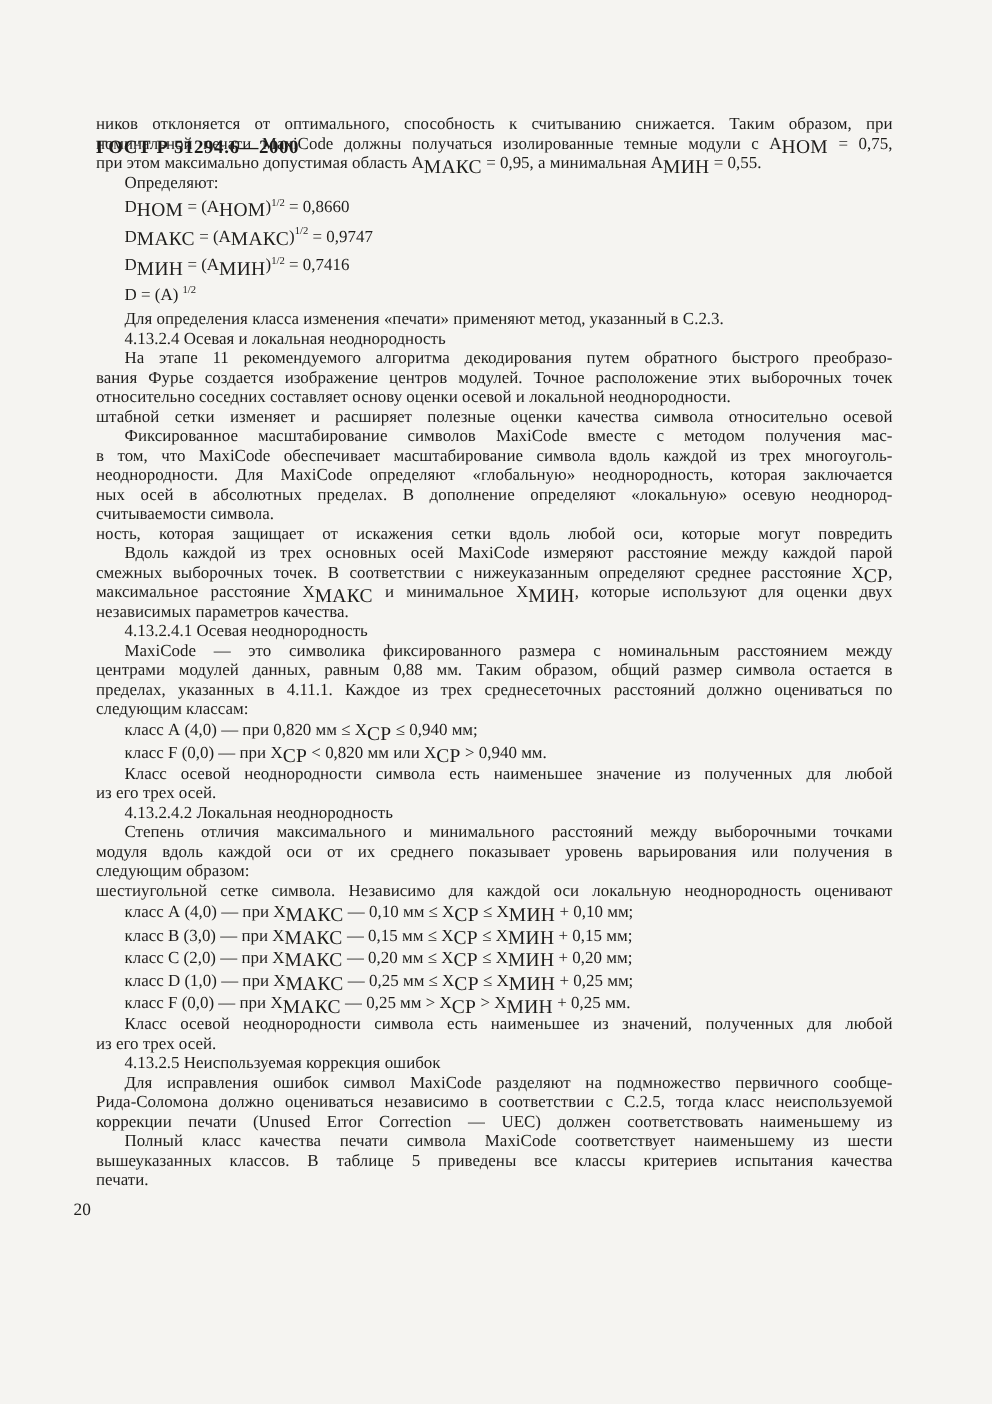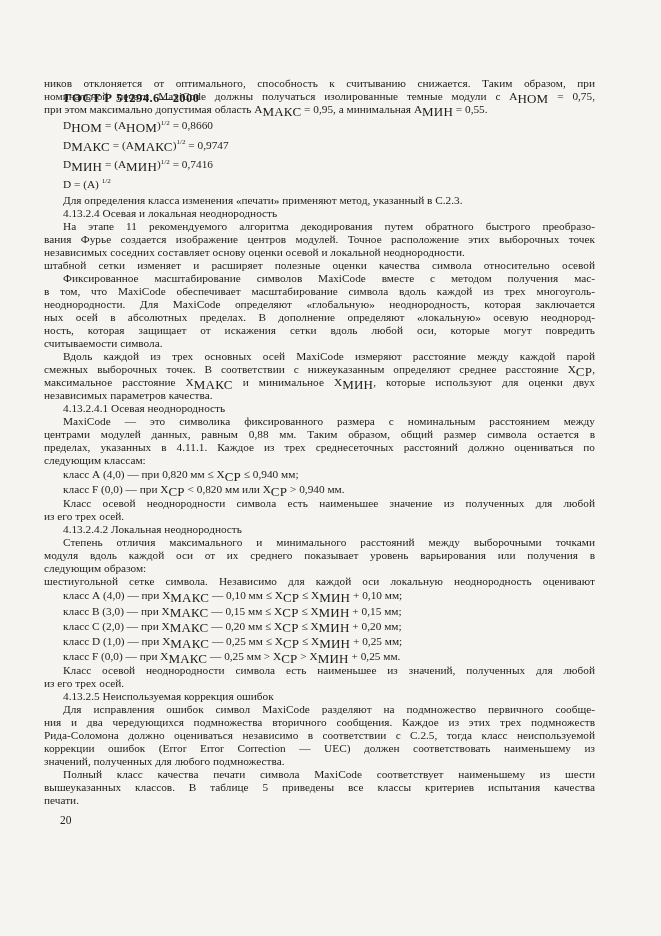--- a/index.html
+++ b/index.html
@@ -23,70 +23,72 @@
   }
   .bodytext {
     position:absolute; left:44px; top:77px; width:551px;
     font-size:11.3px;
   }
   .ln {
     line-height:13px;
     height:13px;
     white-space:nowrap;
     overflow:visible;
+    margin-left:20px;
   }
   .ln.j {
     white-space:normal;
     text-align:justify;
     text-align-last:justify;
     text-justify:inter-word;
   }
   .ln.i { text-indent:19px; }
   .ln.f { line-height:19.5px; height:19.5px; }
   .ln.c { line-height:15.2px; height:15.2px; }
   .ln sub {
     font-size:13px; line-height:0;
     vertical-align:baseline; position:relative; top:2.6px;
     letter-spacing:0.2px;
   }
   .ln sup {
     font-size:7.1px; line-height:0;
     vertical-align:baseline; position:relative; top:-4.2px;
   }
   .pagenum {
-    margin-top:7px; margin-left:16px;
+    margin-top:7px; margin-left:5px;
     font-size:11.5px;
   }
 </style>
 </head>
 <body>
 
 <div class="page">
   <div class="hdr">ГОСТ Р 51294.6—2000</div>
   <div class="bodytext">
     <div id="lines">
         <div class="ln j">ников отклоняется от оптимального, способность к считыванию снижается. Таким образом, при</div>
         <div class="ln j">номинальной печати MaxiCode должны получаться изолированные темные модули с A<sub>НОМ</sub> = 0,75,</div>
         <div class="ln">при этом максимально допустимая область A<sub>МАКС</sub> = 0,95, а минимальная A<sub>МИН</sub> = 0,55.</div>
+        <div class="ln i">Определяют:</div>
         <div class="ln i f">D<sub>НОМ</sub> = (A<sub>НОМ</sub>)<sup>1/2</sup> = 0,8660</div>
         <div class="ln i f">D<sub>МАКС</sub> = (A<sub>МАКС</sub>)<sup>1/2</sup> = 0,9747</div>
         <div class="ln i f">D<sub>МИН</sub> = (A<sub>МИН</sub>)<sup>1/2</sup> = 0,7416</div>
         <div class="ln i f">D = (A) <sup>1/2</sup></div>
         <div class="ln i">Для определения класса изменения «печати» применяют метод, указанный в С.2.3.</div>
         <div class="ln i">4.13.2.4 Осевая и локальная неоднородность</div>
         <div class="ln j i">На этапе 11 рекомендуемого алгоритма декодирования путем обратного быстрого преобразо-</div>
         <div class="ln j">вания Фурье создается изображение центров модулей. Точное расположение этих выборочных точек</div>
-        <div class="ln">независимых соседних составляет основу оценки осевой и локальной неоднородности.</div>
+        <div class="ln">относительно соседних составляет основу оценки осевой и локальной неоднородности.</div>
         <div class="ln j">штабной сетки изменяет и расширяет полезные оценки качества символа относительно осевой</div>
         <div class="ln j i">Фиксированное масштабирование символов MaxiCode вместе с методом получения мас-</div>
         <div class="ln j">в том, что MaxiCode обеспечивает масштабирование символа вдоль каждой из трех многоуголь-</div>
         <div class="ln j">неоднородности. Для MaxiCode определяют «глобальную» неоднородность, которая заключается</div>
         <div class="ln j">ных осей в абсолютных пределах. В дополнение определяют «локальную» осевую неоднород-</div>
+        <div class="ln">считываемости символа.</div>
         <div class="ln j">ность, которая защищает от искажения сетки вдоль любой оси, которые могут повредить</div>
-        <div class="ln">считываемости символа.</div>
         <div class="ln j i">Вдоль каждой из трех основных осей MaxiCode измеряют расстояние между каждой парой</div>
         <div class="ln j">смежных выборочных точек. В соответствии с нижеуказанным определяют среднее расстояние X<sub>СР</sub>,</div>
         <div class="ln j">максимальное расстояние X<sub>МАКС</sub> и минимальное X<sub>МИН</sub>, которые используют для оценки двух</div>
         <div class="ln">независимых параметров качества.</div>
         <div class="ln i">4.13.2.4.1 Осевая неоднородность</div>
         <div class="ln j i">MaxiCode — это символика фиксированного размера с номинальным расстоянием между</div>
         <div class="ln j">центрами модулей данных, равным 0,88 мм. Таким образом, общий размер символа остается в</div>
         <div class="ln j">пределах, указанных в 4.11.1. Каждое из трех среднесеточных расстояний должно оцениваться по</div>
         <div class="ln">следующим классам:</div>
         <div class="ln i c">класс А (4,0) — при 0,820 мм ≤ X<sub>СР</sub> ≤ 0,940 мм;</div>
@@ -100,23 +102,21 @@
         <div class="ln j">шестиугольной сетке символа. Независимо для каждой оси локальную неоднородность оценивают</div>
         <div class="ln i c">класс А (4,0) — при X<sub>МАКС</sub> — 0,10 мм ≤ X<sub>СР</sub> ≤ X<sub>МИН</sub> + 0,10 мм;</div>
         <div class="ln i c">класс B (3,0) — при X<sub>МАКС</sub> — 0,15 мм ≤ X<sub>СР</sub> ≤ X<sub>МИН</sub> + 0,15 мм;</div>
         <div class="ln i c">класс C (2,0) — при X<sub>МАКС</sub> — 0,20 мм ≤ X<sub>СР</sub> ≤ X<sub>МИН</sub> + 0,20 мм;</div>
         <div class="ln i c">класс D (1,0) — при X<sub>МАКС</sub> — 0,25 мм ≤ X<sub>СР</sub> ≤ X<sub>МИН</sub> + 0,25 мм;</div>
         <div class="ln i c">класс F (0,0) — при X<sub>МАКС</sub> — 0,25 мм &gt; X<sub>СР</sub> &gt; X<sub>МИН</sub> + 0,25 мм.</div>
         <div class="ln j i">Класс осевой неоднородности символа есть наименьшее из значений, полученных для любой</div>
         <div class="ln">из его трех осей.</div>
         <div class="ln i">4.13.2.5 Неиспользуемая коррекция ошибок</div>
         <div class="ln j i">Для исправления ошибок символ MaxiCode разделяют на подмножество первичного сообще-</div>
-        <div class="ln j">ния и два чередующихся подмножества вторичного сообщения. Каждое из этих трех подмножеств</div>
         <div class="ln j">Рида-Соломона должно оцениваться независимо в соответствии с С.2.5, тогда класс неиспользуемой</div>
-        <div class="ln j">коррекции ошибок (Error Error Correction — UEC) должен соответствовать наименьшему из</div>
-        <div class="ln">значений, полученных для любого подмножества.</div>
+        <div class="ln j">коррекции печати (Unused Error Correction — UEC) должен соответствовать наименьшему из</div>
         <div class="ln j i">Полный класс качества печати символа MaxiCode соответствует наименьшему из шести</div>
         <div class="ln j">вышеуказанных классов. В таблице 5 приведены все классы критериев испытания качества</div>
         <div class="ln">печати.</div>
       </div>
     <div class="pagenum">20</div>
   </div>
 </div>
 
 </body></html>

